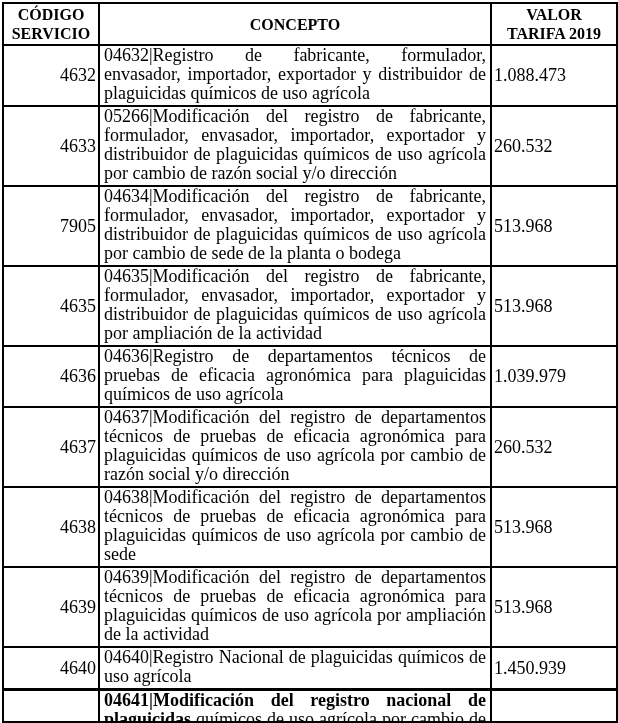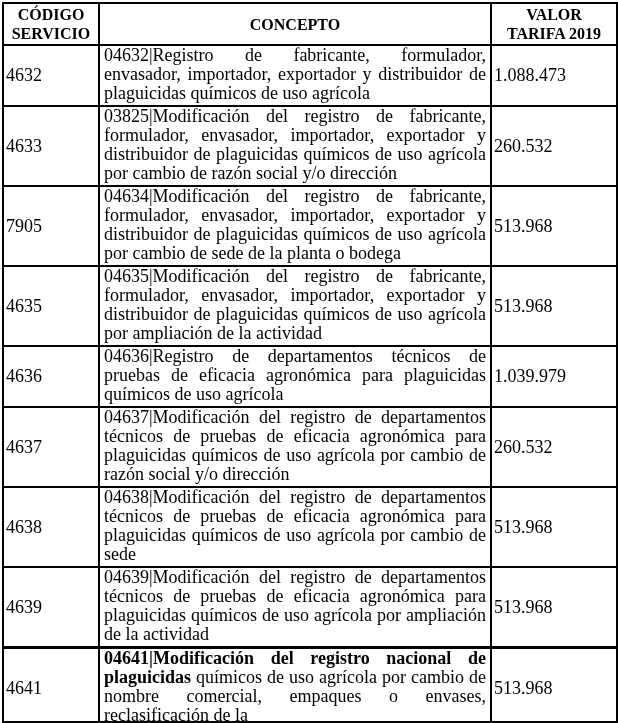--- a/index.html
+++ b/index.html
@@ -40,21 +40,21 @@
     font-weight: bold;
     text-align: center;
     vertical-align: middle;
     padding: 1px 2px;
   }
   td {
     font-size: 18px;
     line-height: 19px;
   }
   td.code {
-    text-align: left;
+    text-align: right;
     vertical-align: middle;
     padding: 0 2px;
   }
   td.concept {
     text-align: justify;
     vertical-align: top;
     padding: 0 4px 2px 4px;
   }
   td.value {
     text-align: left;
@@ -100,21 +100,21 @@
       </tr>
     </thead>
     <tbody>
       <tr>
         <td class="code">4632</td>
         <td class="concept">04632|Registro de fabricante, formulador, envasador, importador, exportador y distribuidor de plaguicidas químicos de uso agrícola</td>
         <td class="value">1.088.473</td>
       </tr>
       <tr>
         <td class="code">4633</td>
-        <td class="concept">03825|Modificación del registro de fabricante, formulador, envasador, importador, exportador y distribuidor de plaguicidas químicos de uso agrícola por cambio de razón social y/o dirección</td>
+        <td class="concept">05266|Modificación del registro de fabricante, formulador, envasador, importador, exportador y distribuidor de plaguicidas químicos de uso agrícola por cambio de razón social y/o dirección</td>
         <td class="value">260.532</td>
       </tr>
       <tr>
         <td class="code">7905</td>
         <td class="concept">04634|Modificación del registro de fabricante, formulador, envasador, importador, exportador y distribuidor de plaguicidas químicos de uso agrícola por cambio de sede de la planta o bodega</td>
         <td class="value">513.968</td>
       </tr>
       <tr>
         <td class="code">4635</td>
         <td class="concept">04635|Modificación del registro de fabricante, formulador, envasador, importador, exportador y distribuidor de plaguicidas químicos de uso agrícola por ampliación de la actividad</td>
@@ -133,20 +133,25 @@
       <tr>
         <td class="code">4638</td>
         <td class="concept">04638|Modificación del registro de departamentos técnicos de pruebas de eficacia agronómica para plaguicidas químicos de uso agrícola por cambio de sede</td>
         <td class="value">513.968</td>
       </tr>
       <tr>
         <td class="code">4639</td>
         <td class="concept">04639|Modificación del registro de departamentos técnicos de pruebas de eficacia agronómica para plaguicidas químicos de uso agrícola por ampliación de la actividad</td>
         <td class="value">513.968</td>
       </tr>
+      <tr>
+        <td class="code">4640</td>
+        <td class="concept">04640|Registro Nacional de plaguicidas químicos de uso agrícola</td>
+        <td class="value">1.450.939</td>
+      </tr>
       <tr class="section-start">
         <td class="code">4641</td>
         <td class="concept"><span class="lead-bold">04641|Modificación del registro nacional de plaguicidas</span><span> químicos de uso agrícola por cambio de nombre comercial, empaques o envases, reclasificación de la</span></td>
         <td class="value">513.968</td>
       </tr>
     </tbody>
   </table>
   <div class="bottom-edge"></div>
 </div>
 

